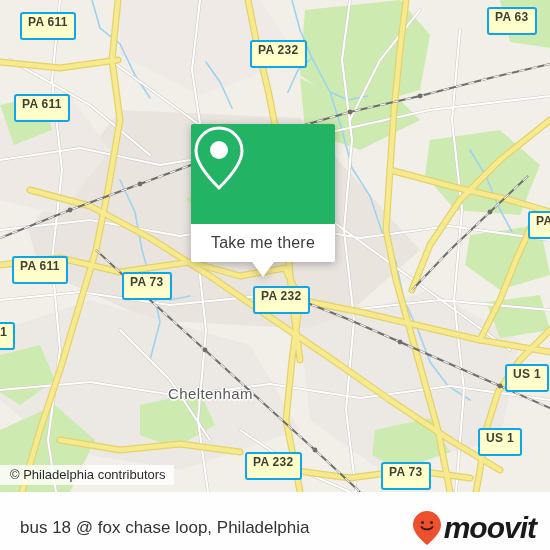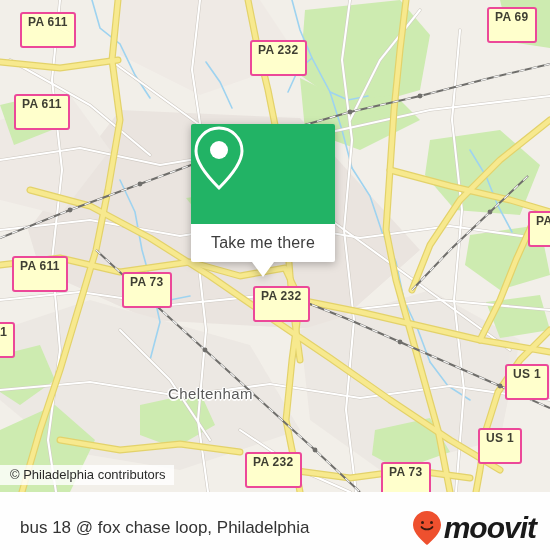--- a/index.html
+++ b/index.html
@@ -18,28 +18,28 @@
     overflow:hidden;
     background:#f2efe9;
   }
   #map svg{position:absolute;left:0;top:0;}
 
   
   .shield{
     position:absolute;
     box-sizing:border-box;
     background:#ffffcc;
-    border:2px solid #ec4899;
+    border:2px solid #0ea5e9;
     border-radius:3px;
     color:#3f3f33;
     font-family:"Liberation Sans",sans-serif;
     font-weight:bold;
     font-size:12px;
     line-height:16px;
-    height:36px;
+    height:28px;
     padding:0 6px;
     white-space:nowrap;
     text-align:left;
     letter-spacing:.3px;
   }
 
   
   .place-label{
     position:absolute;
     color:#5a5a5a;
@@ -260,21 +260,21 @@
           <circle cx="490" cy="212" r="2.4"></circle>
         <circle cx="70" cy="210" r="2.4"></circle>
           <circle cx="350" cy="112" r="2.4"></circle>
       </g>
     </svg>
 
     <div class="place-label" style="left:168px;top:385px;">Cheltenham</div>
 
     <div class="shield" style="left:20px;top:12px;">PA 611</div>
     <div class="shield" style="left:250px;top:40px;">PA 232</div>
-    <div class="shield" style="left:487px;top:7px;">PA 69</div>
+    <div class="shield" style="left:487px;top:7px;">PA 63</div>
     <div class="shield" style="left:14px;top:94px;">PA 611</div>
     <div class="shield" style="left:528px;top:211px;">PA</div>
     <div class="shield" style="left:12px;top:256px;">PA 611</div>
     <div class="shield" style="left:122px;top:272px;">PA 73</div>
     <div class="shield" style="left:253px;top:286px;">PA 232</div>
     <div class="shield" style="left:-14px;top:322px;">11</div>
     <div class="shield" style="left:505px;top:364px;">US 1</div>
     <div class="shield" style="left:478px;top:428px;">US 1</div>
     <div class="shield" style="left:245px;top:452px;">PA 232</div>
     <div class="shield" style="left:381px;top:462px;">PA 73</div>

